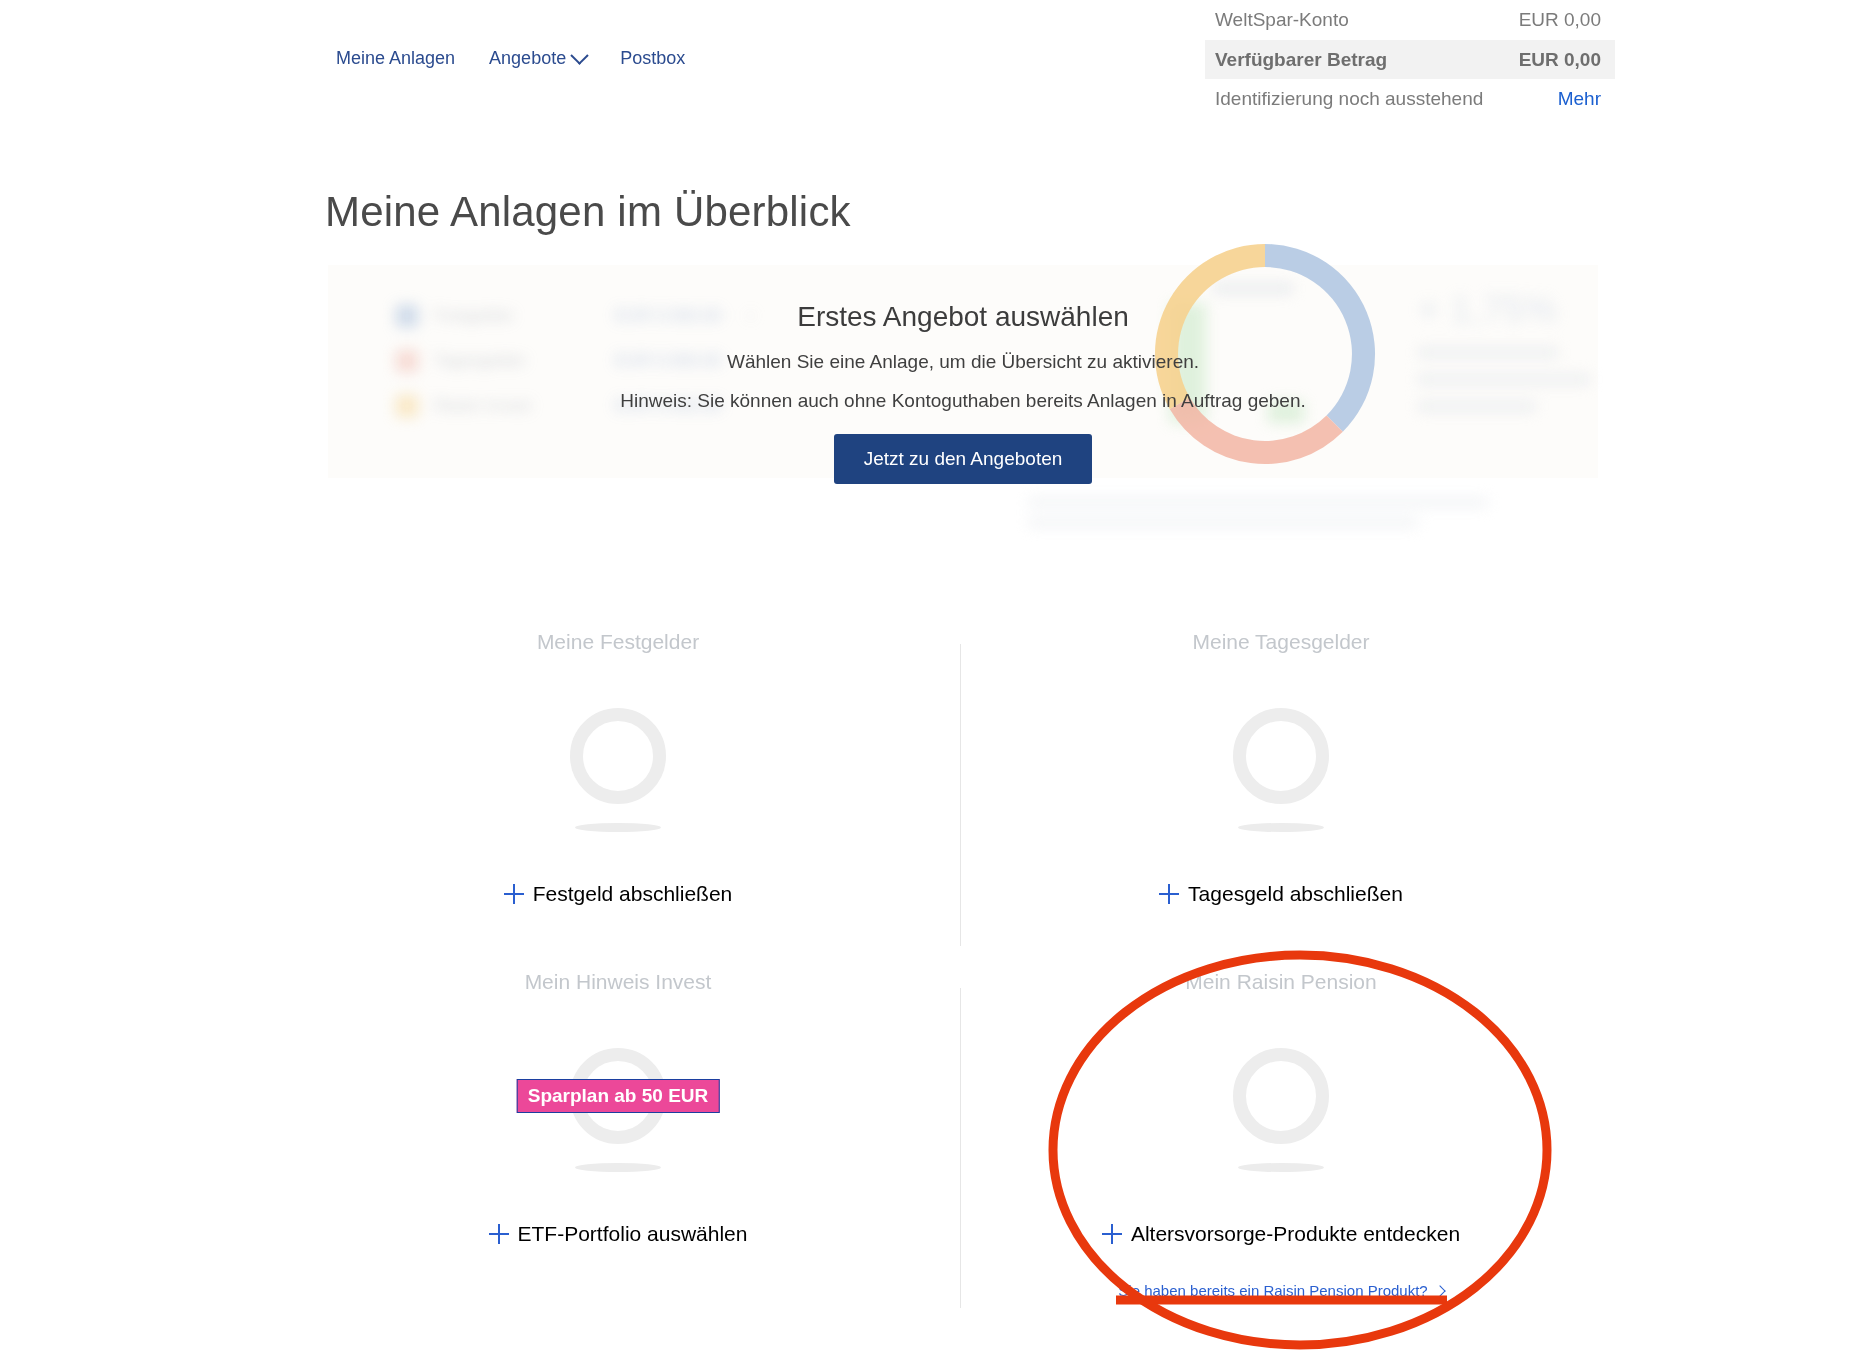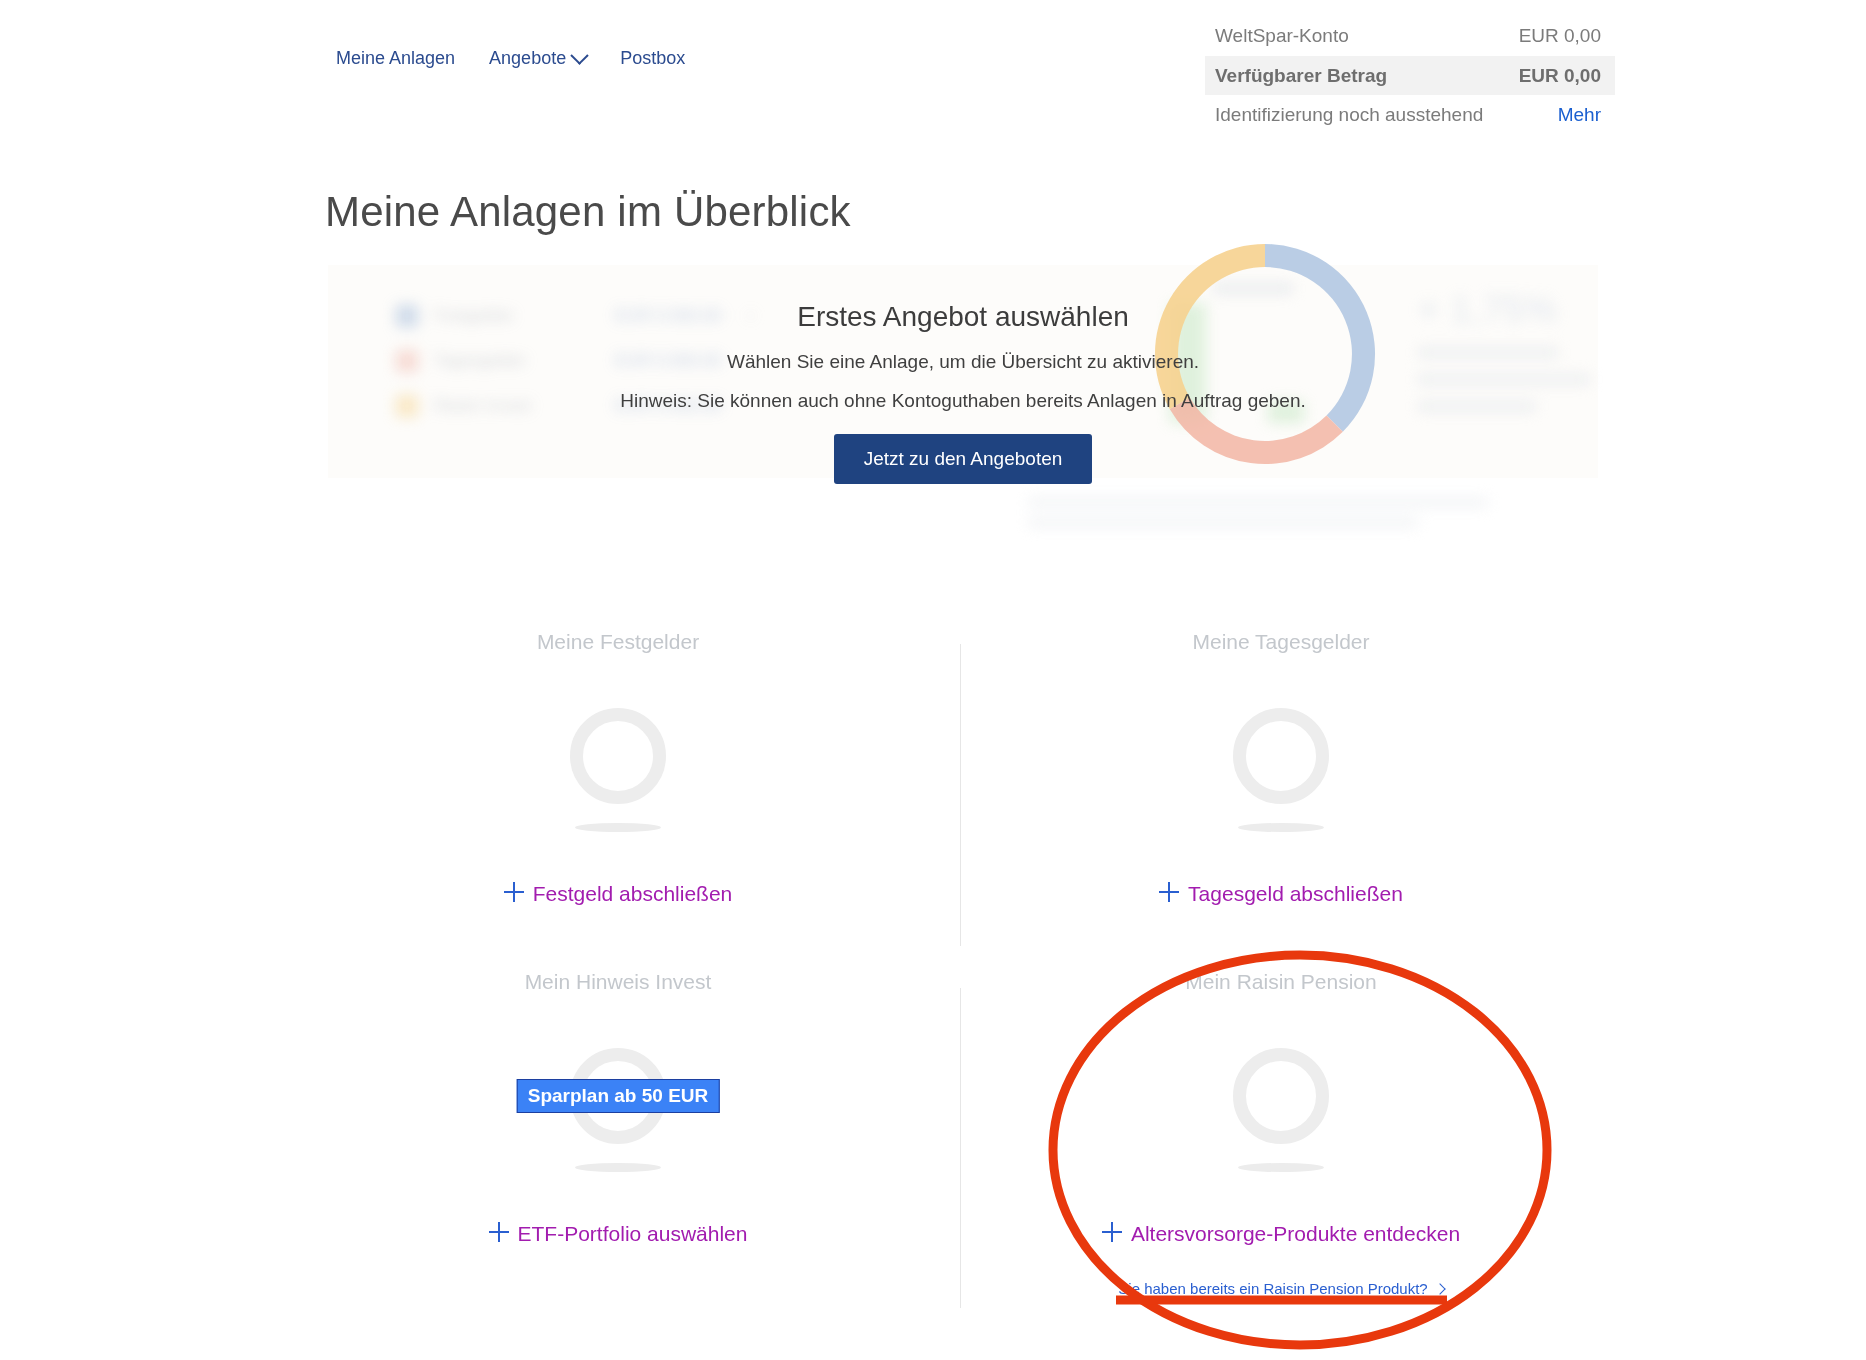--- a/index.html
+++ b/index.html
@@ -13,21 +13,21 @@
     height: 1360px;
     position: relative;
     overflow: hidden;
     font-family: "Liberation Sans", "DejaVu Sans", sans-serif;
     -webkit-font-smoothing: antialiased;
   }
 
   
   .account-panel {
     position: absolute;
-    top: 16px;
+    top: 0px;
     left: 1205px;
     width: 410px;
     font-size: 19px;
   }
   .account-row {
     display: flex;
     justify-content: space-between;
     align-items: center;
     padding: 6px 14px 6px 10px;
     color: #7b7b7b;
@@ -250,33 +250,34 @@
     width: 86px;
     height: 9px;
     border-radius: 50%;
     background: #ececec;
   }
   .badge {
     position: absolute;
     left: 50%;
     top: 50%;
     transform: translate(-50%, -50%);
-    background: #3b82f6;
+    background: #ec4899;
     color: #ffffff;
     font-size: 19px;
     font-weight: bold;
     padding: 5px 10px;
     white-space: nowrap;
     border: 1px solid #1c3fa0;
   }
   .add-link {
     display: inline-flex;
+    align-items: center;
     gap: 9px;
     font-size: 21px;
-    color: #a21caf;
+    color: #000000;
     cursor: pointer;
     margin-top: 46px;
   }
   .plus {
     display: inline-block;
     position: relative;
     width: 20px;
     height: 20px;
   }
   .plus::before, .plus::after {

